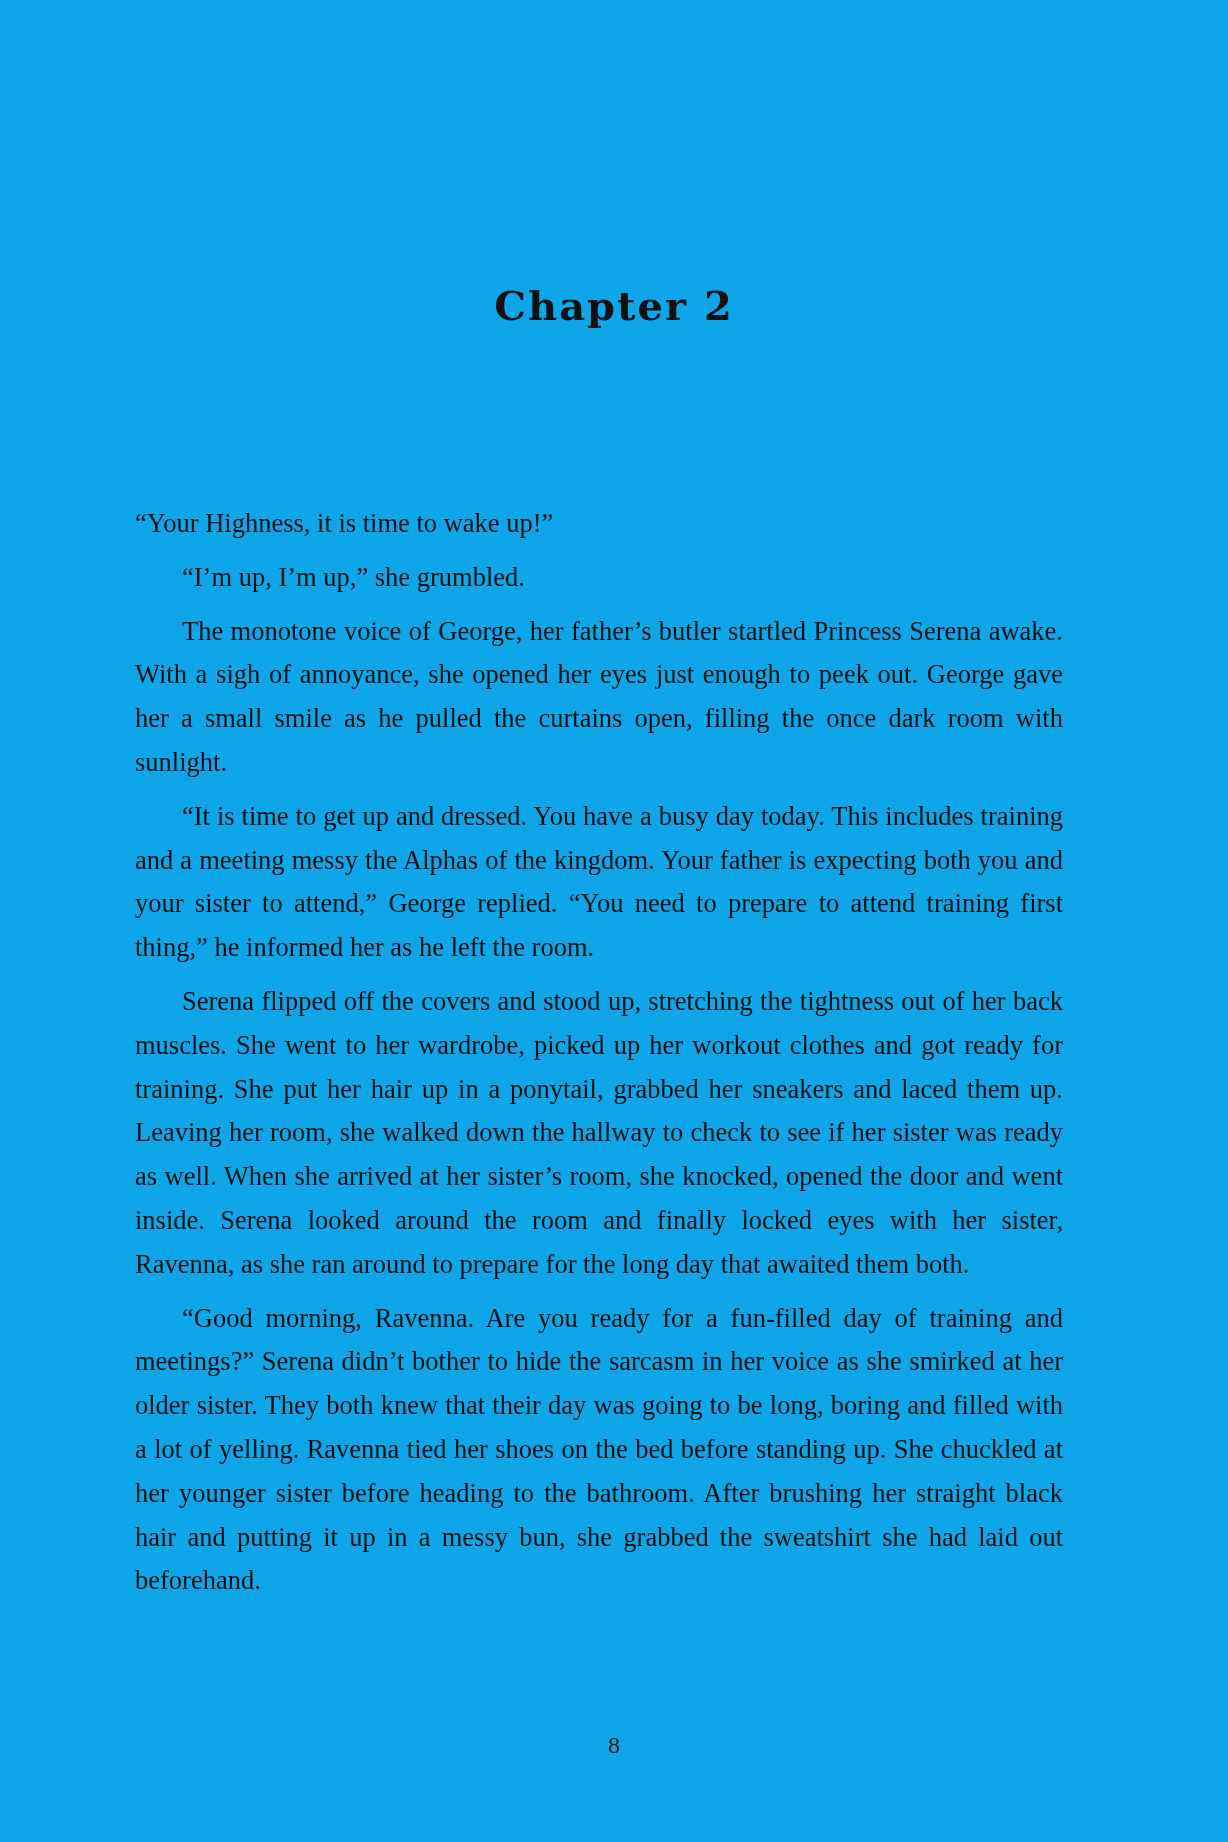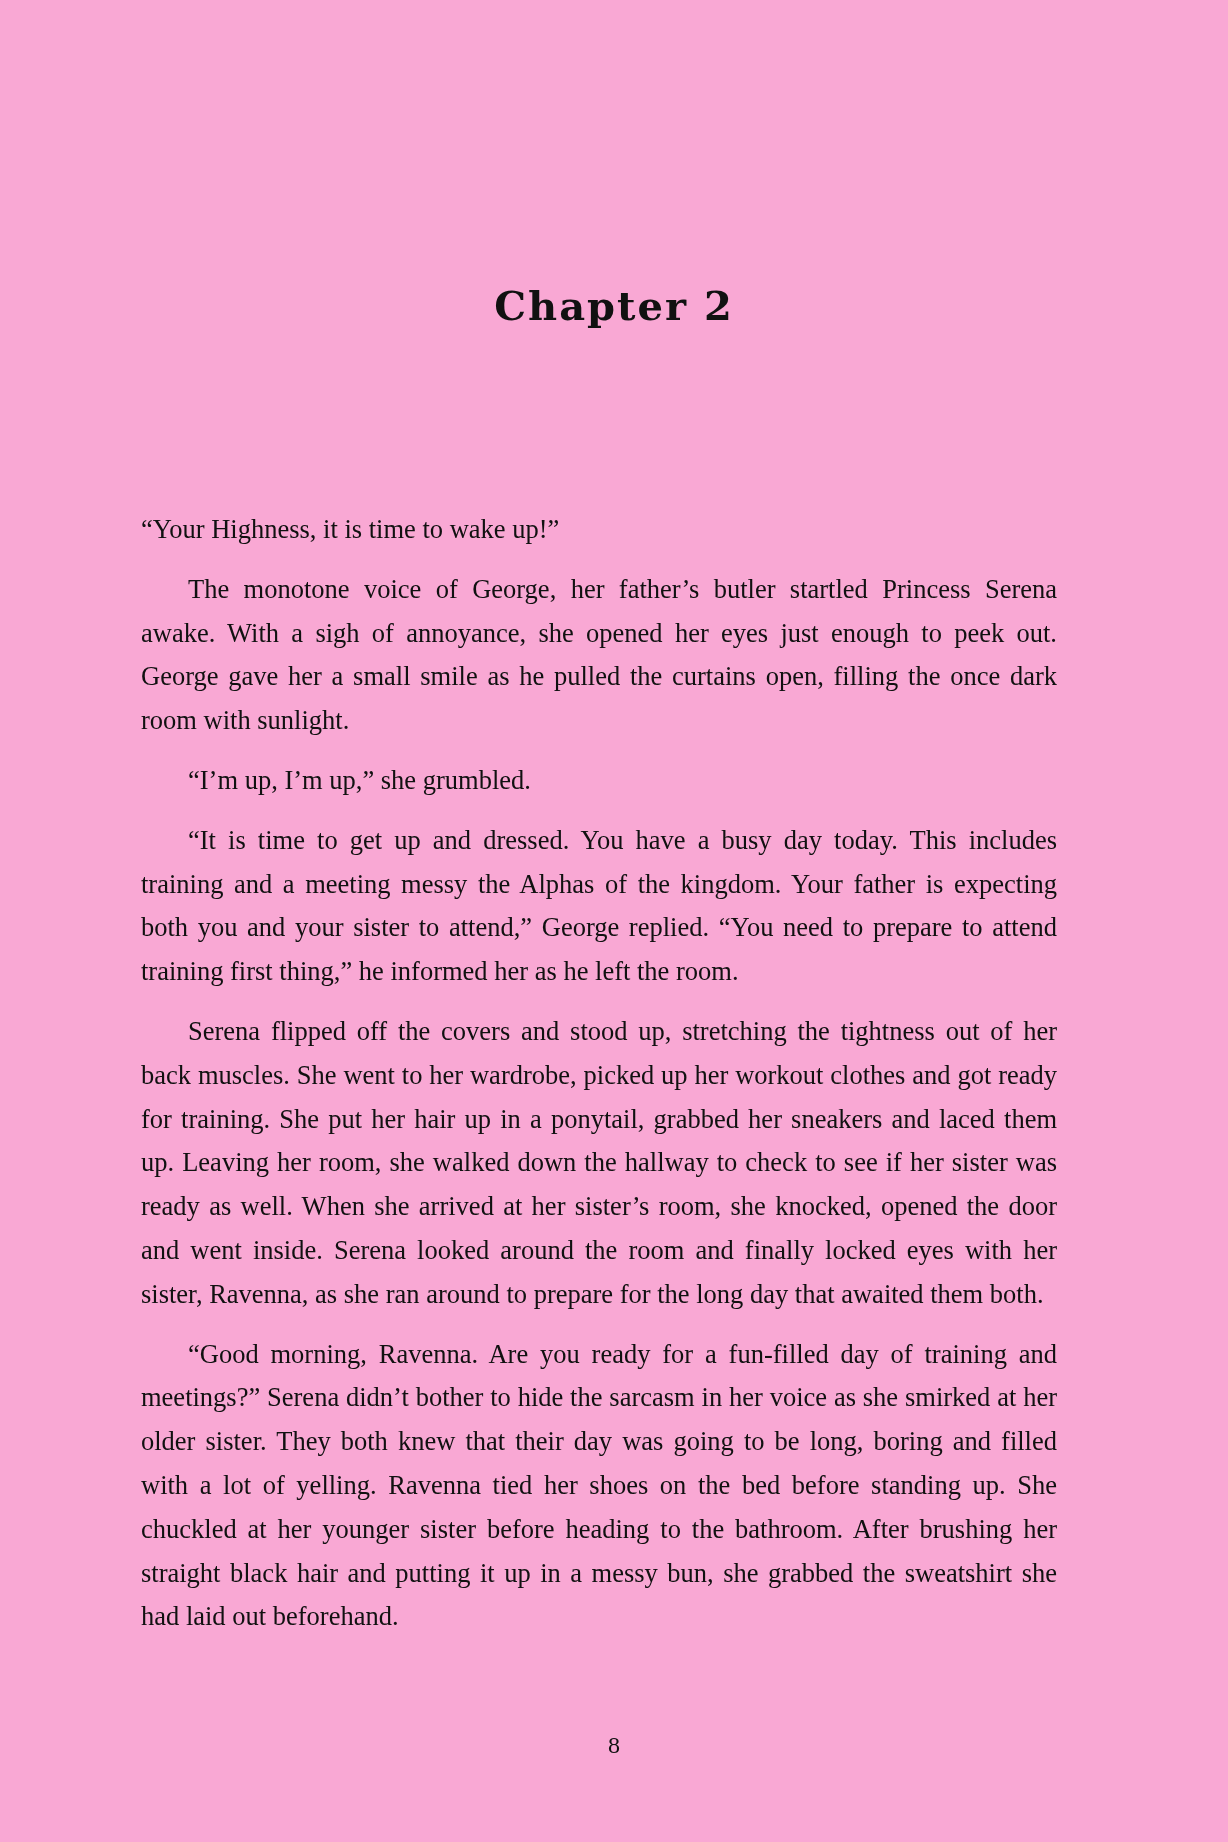--- a/index.html
+++ b/index.html
@@ -1,42 +1,42 @@
 <!DOCTYPE html>
 <html><head>
   <meta charset="utf-8">
   <style>
     html, body { margin: 0; padding: 0; background: #ffffff; }
     body { width: 1228px; height: 1842px; position: relative; overflow: hidden; }
-    .page { position: absolute; left: 0; top: 0; width: 1228px; height: 1842px; background: #f9a8d4; }
+    .page { position: absolute; left: 0; top: 0; width: 1228px; height: 1842px; background: #0ea5e9; }
     .chapter-title {
       position: absolute; left: 0; width: 1228px; top: 282px;
       text-align: center; font-family: "DejaVu Serif", serif; font-weight: bold;
       font-size: 40px; letter-spacing: 2px; color: #111;
     }
     .body-text {
       position: absolute; left: 125px; width: 948px; top: 492px;
       font-family: "Liberation Serif", serif; font-size: 26.5px; line-height: 43.8px;
       color: #111; text-align: justify;
     }
-    .body-text p { margin: 16px; text-indent: 47px; }
+    .body-text p { margin: 10px; text-indent: 47px; }
     .body-text p.first { text-indent: 0; }
     .body-text p.cut { text-align-last: justify; }
     .page-number {
       position: absolute; left: 0; width: 1228px; top: 1732px; text-align: center;
       font-family: "Liberation Serif", serif; font-size: 24px; color: #111;
     }
   </style>
 </head>
 <body>
 
 <div class="page">
   <div class="chapter-title">Chapter 2</div>
   <div class="body-text">
     <p class="first">“Your Highness, it is time to wake up!”</p>
+    <p>“I’m up, I’m up,” she grumbled.</p>
     <p>The monotone voice of George, her father’s butler startled Princess Serena awake. With a sigh of annoyance, she opened her eyes just enough to peek out. George gave her a small smile as he pulled the curtains open, filling the once dark room with sunlight.</p>
-    <p>“I’m up, I’m up,” she grumbled.</p>
     <p>“It is time to get up and dressed. You have a busy day today. This includes training and a meeting messy the Alphas of the kingdom. Your father is expecting both you and your sister to attend,” George replied. “You need to prepare to attend training first thing,” he informed her as he left the room.</p>
     <p>Serena flipped off the covers and stood up, stretching the tightness out of her back muscles. She went to her wardrobe, picked up her workout clothes and got ready for training. She put her hair up in a ponytail, grabbed her sneakers and laced them up. Leaving her room, she walked down the hallway to check to see if her sister was ready as well. When she arrived at her sister’s room, she knocked, opened the door and went inside. Serena looked around the room and finally locked eyes with her sister, Ravenna, as she ran around to prepare for the long day that awaited them both.</p>
     <p>“Good morning, Ravenna. Are you ready for a fun-filled day of training and meetings?” Serena didn’t bother to hide the sarcasm in her voice as she smirked at her older sister. They both knew that their day was going to be long, boring and filled with a lot of yelling. Ravenna tied her shoes on the bed before standing up. She chuckled at her younger sister before heading to the bathroom. After brushing her straight black hair and putting it up in a messy bun, she grabbed the sweatshirt she had laid out beforehand.</p>
   </div>
   <div class="page-number">8</div>
 </div>
 
 </body></html>

